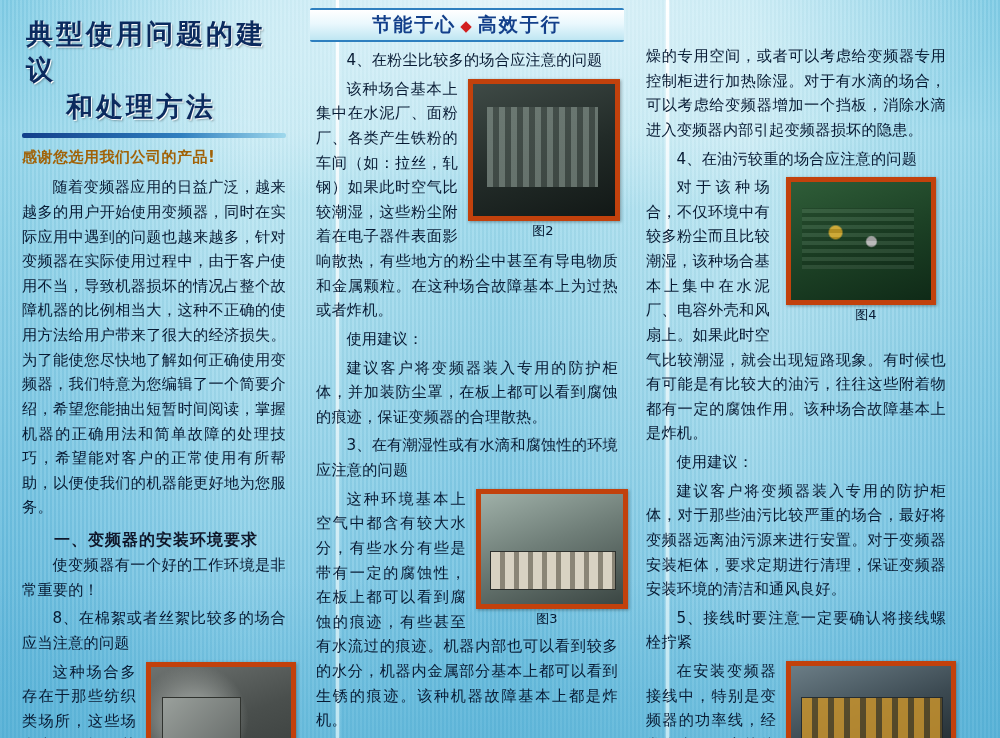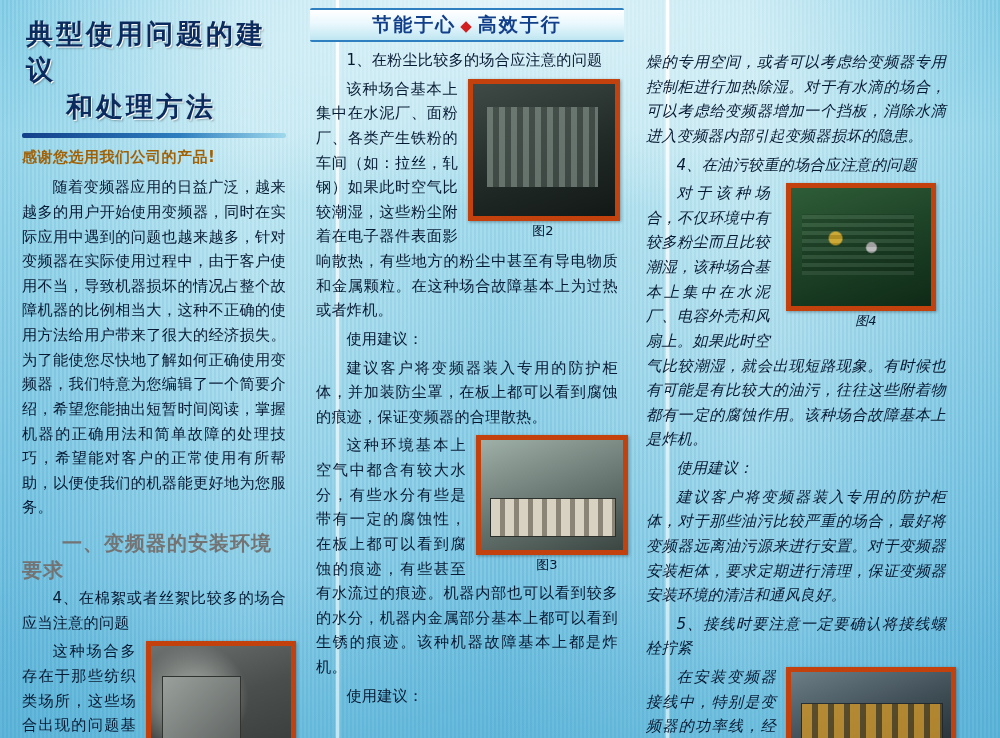--- a/index.html
+++ b/index.html
@@ -31,21 +31,21 @@
   .sheen2{
     position:absolute;left:0;right:0;bottom:0;height:160px;
     background:linear-gradient(180deg, rgba(120,200,225,0) 0%, rgba(90,180,215,0.45) 100%);
     pointer-events:none;
   }
 
   .columns{position:absolute;inset:0;display:flex;}
   .col{position:relative;box-sizing:border-box;}
   .col-1{width:302px;padding:12px 16px 10px 22px;}
   .col-2{width:330px;padding:6px 14px 10px 14px;}
-  .col-3{width:334px;padding:20px 20px 10px 14px;font-style:italic;}
+  .col-3{width:334px;padding:14px 20px 10px 14px;}
 
   
   .vsep{
     position:absolute;top:0;bottom:0;width:3px;
     background:linear-gradient(180deg,#ffffff,#bfe6f2);
     box-shadow:0 0 2px rgba(255,255,255,0.9);
   }
   .vsep.a{left:336px;}
   .vsep.b{left:666px;}
 
@@ -98,21 +98,21 @@
     font-size:15.2px;
     line-height:1.62;
     color:#071a33;
     margin:0 0 4px 0;
     text-align:justify;
     text-justify:inter-ideograph;
     letter-spacing:0.2px;
   }
   p.ind{text-indent:2em;}
   h3.sec{
-    font-size:20px;font-weight:bold;color:#737373;
+    font-size:16px;font-weight:bold;color:#0f172a;
     margin:10px 0 2px 0;text-indent:2em;letter-spacing:1px;
   }
 
   
   .fig{margin:2px 0 2px 0;}
   .fig-img{
     border:5px solid #c2410c;
     box-shadow:1px 1px 3px rgba(0,0,0,0.35);
     position:relative;overflow:hidden;
     background:#7f1d1d;
@@ -167,21 +167,22 @@
       <div class="title-line l2">和处理方法</div>
     </div>
     <div class="title-rule"></div>
 
     <div class="lead">感谢您选用我们公司的产品!</div>
 
     <p class="body ind">随着变频器应用的日益广泛，越来越多的用户开始使用变频器，同时在实际应用中遇到的问题也越来越多，针对变频器在实际使用过程中，由于客户使用不当，导致机器损坏的情况占整个故障机器的比例相当大，这种不正确的使用方法给用户带来了很大的经济损失。为了能使您尽快地了解如何正确使用变频器，我们特意为您编辑了一个简要介绍，希望您能抽出短暂时间阅读，掌握机器的正确用法和简单故障的处理技巧，希望能对客户的正常使用有所帮助，以便使我们的机器能更好地为您服务。</p>
 
     <h3 class="sec">一、变频器的安装环境要求</h3>
 
-    <p class="body ind">4、在棉絮或者丝絮比较多的场合应当注意的问题</p>
+    <p class="body ind">使变频器有一个好的工作环境是非常重要的！</p>
+    <p class="body ind">8、在棉絮或者丝絮比较多的场合应当注意的问题</p>
 
     <div class="fig fig-right" style="width:140px;">
       <div class="fig-img" style="width:140px;height:150px;">
         <div class="ph ph1"></div>
       </div>
       <div class="fig-cap">图1</div>
     </div>
 
     <p class="body ind">这种场合多存在于那些纺织类场所，这些场合出现的问题基本上为：棉絮阻塞风道，堵塞风扇，导致变频器过热甚至炸机。图1为某客户处故障机照片。</p>
     <div class="clear"></div>
@@ -191,35 +192,36 @@
   <div class="vsep a"></div>
 
   <div class="col col-2">
     <div class="banner">
       <div class="banner-bg"></div>
       <div class="banner-text">
         <span>节能于心</span><span class="dia">◆</span><span>高效于行</span>
       </div>
     </div>
 
-    <p class="body ind">1、在粉尘比较多的场合应注意的问题</p>
+    <p class="body ind">4、在粉尘比较多的场合应注意的问题</p>
 
     <div class="fig fig-right" style="width:150px;">
       <div class="fig-img" style="width:142px;height:132px;">
         <div class="ph ph2"></div>
       </div>
       <div class="fig-cap">图2</div>
     </div>
 
     <p class="body ind">该种场合基本上集中在水泥厂、面粉厂、各类产生铁粉的车间（如：拉丝，轧钢）如果此时空气比较潮湿，这些粉尘附着在电子器件表面影响散热，有些地方的粉尘中甚至有导电物质和金属颗粒。在这种场合故障基本上为过热或者炸机。</p>
     <div class="clear"></div>
 
     <p class="body ind">使用建议：</p>
     <p class="body ind">建议客户将变频器装入专用的防护柜体，并加装防尘罩，在板上都可以看到腐蚀的痕迹，保证变频器的合理散热。</p>
 
+    <p class="body ind">3、在有潮湿性或有水滴和腐蚀性的环境应注意的问题</p>
 
     <div class="fig fig-right" style="width:142px;">
       <div class="fig-img" style="width:142px;height:110px;">
         <div class="ph ph3"></div>
       </div>
       <div class="fig-cap">图3</div>
     </div>
 
     <p class="body ind">这种环境基本上空气中都含有较大水分，有些水分有些是带有一定的腐蚀性，在板上都可以看到腐蚀的痕迹，有些甚至有水流过的痕迹。机器内部也可以看到较多的水分，机器内金属部分基本上都可以看到生锈的痕迹。该种机器故障基本上都是炸机。</p>
     <div class="clear"></div>

